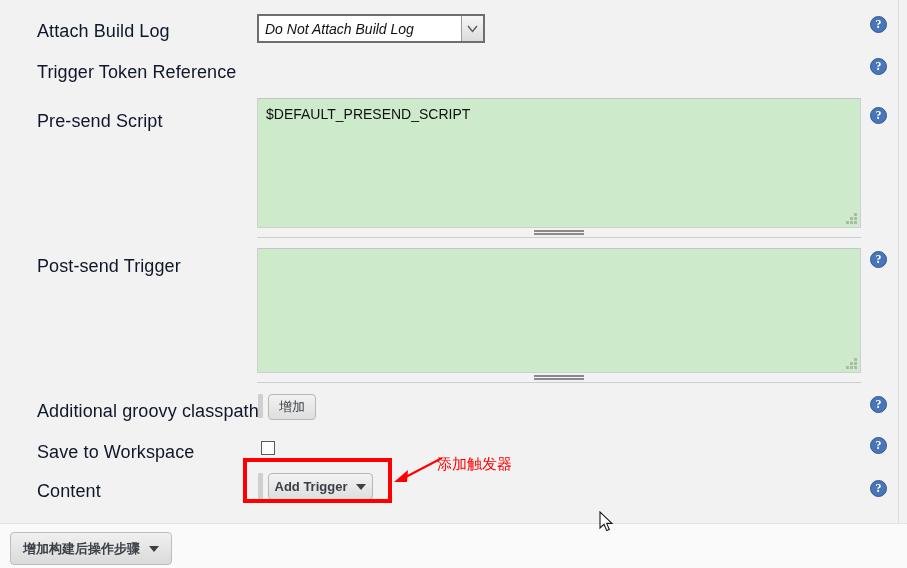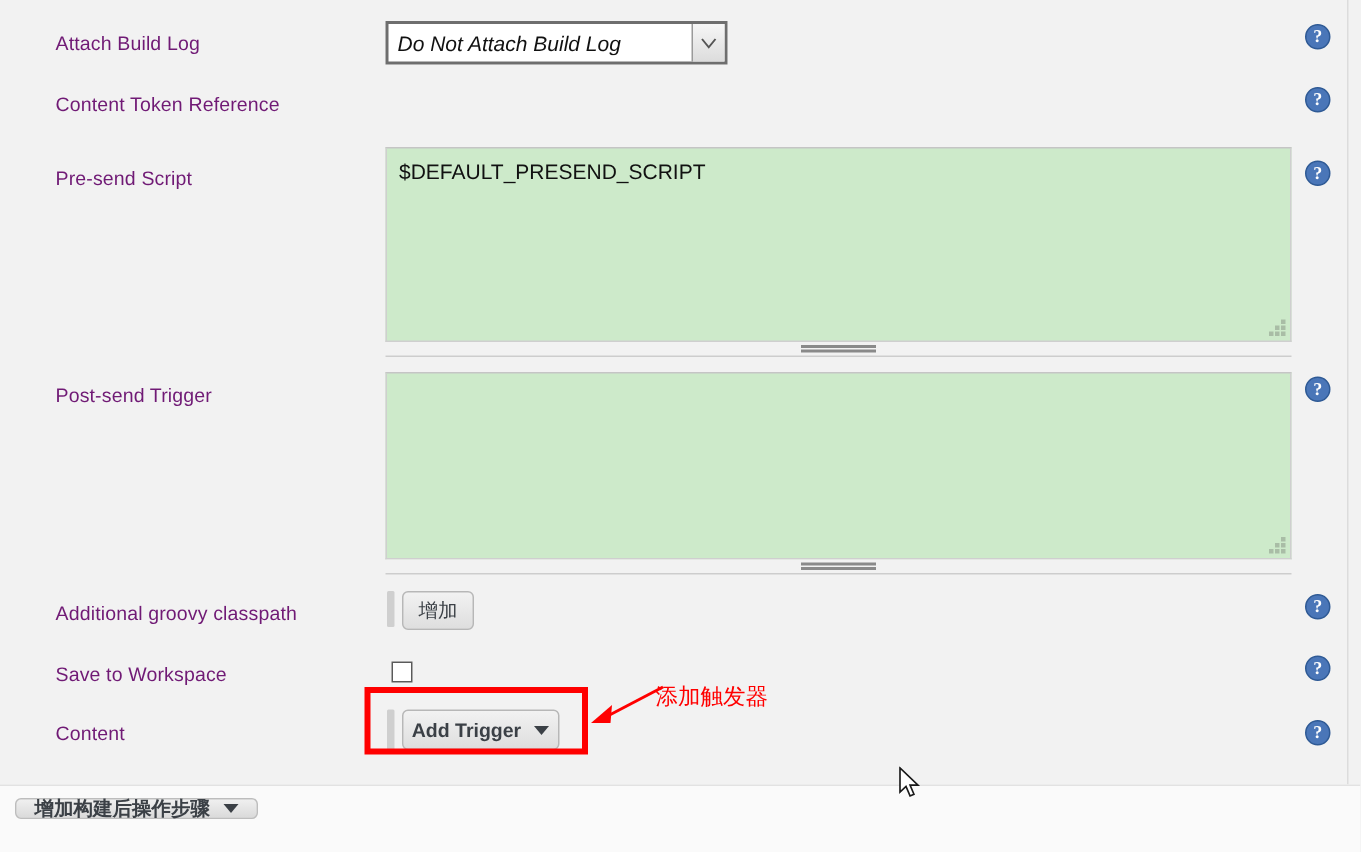--- a/index.html
+++ b/index.html
@@ -30,22 +30,22 @@
 
   .row {
     position: absolute;
     left: 0;
     width: 899px;
   }
 
   .label {
     position: absolute;
     left: 37px;
-    font-size: 13px;
-    color: #701a75;
+    font-size: 18px;
+    color: #0f172a;
     white-space: nowrap;
     letter-spacing: 0.1px;
   }
 
   .help-icon {
     position: absolute;
     left: 870px;
     width: 17px; height: 17px;
     border-radius: 50%;
     background: #4a76b8;
@@ -201,21 +201,21 @@
   .bottom-area {
     position: absolute;
     left: 0; top: 523px;
     width: 907px; height: 45px;
     background: #fafafa;
     border-top: 1px solid #e2e2e2;
   }
   .bottom-btn {
     position: absolute;
     left: 10px; top: 8px;
-    height: 14px;
+    height: 33px;
     padding: 4px 12px;
     background: linear-gradient(#f0f0f0, #dadada);
     border: 1px solid #bdbdbd;
     border-radius: 4px;
     font-size: 13px;
     font-weight: bold;
     color: #3b4046;
     display: flex;
     align-items: center;
     cursor: pointer;
@@ -255,21 +255,21 @@
           <svg width="11" height="8" viewBox="0 0 11 8">
               <path d="M1 1 L5.5 6.5 L10 1" fill="none" stroke="#555" stroke-width="1.3"></path>
             </svg>
         </span>
       </div>
 
       <div class="help-icon" style="top:16px">?</div>
     </div>
 
     <div class="row">
-      <div class="label" style="top:62px">Content Token Reference</div>
+      <div class="label" style="top:62px">Trigger Token Reference</div>
       <div class="help-icon" style="top:58px">?</div>
     </div>
 
     <div class="row">
       <div class="label" style="top:111px">Pre-send Script</div>
 
       <div class="ta-wrap" style="left:257px; top:98px">
         <div class="ta-box" style="height:130px">
           <div class="ta-text">$DEFAULT_PRESEND_SCRIPT</div>
           <span class="ta-grip">

